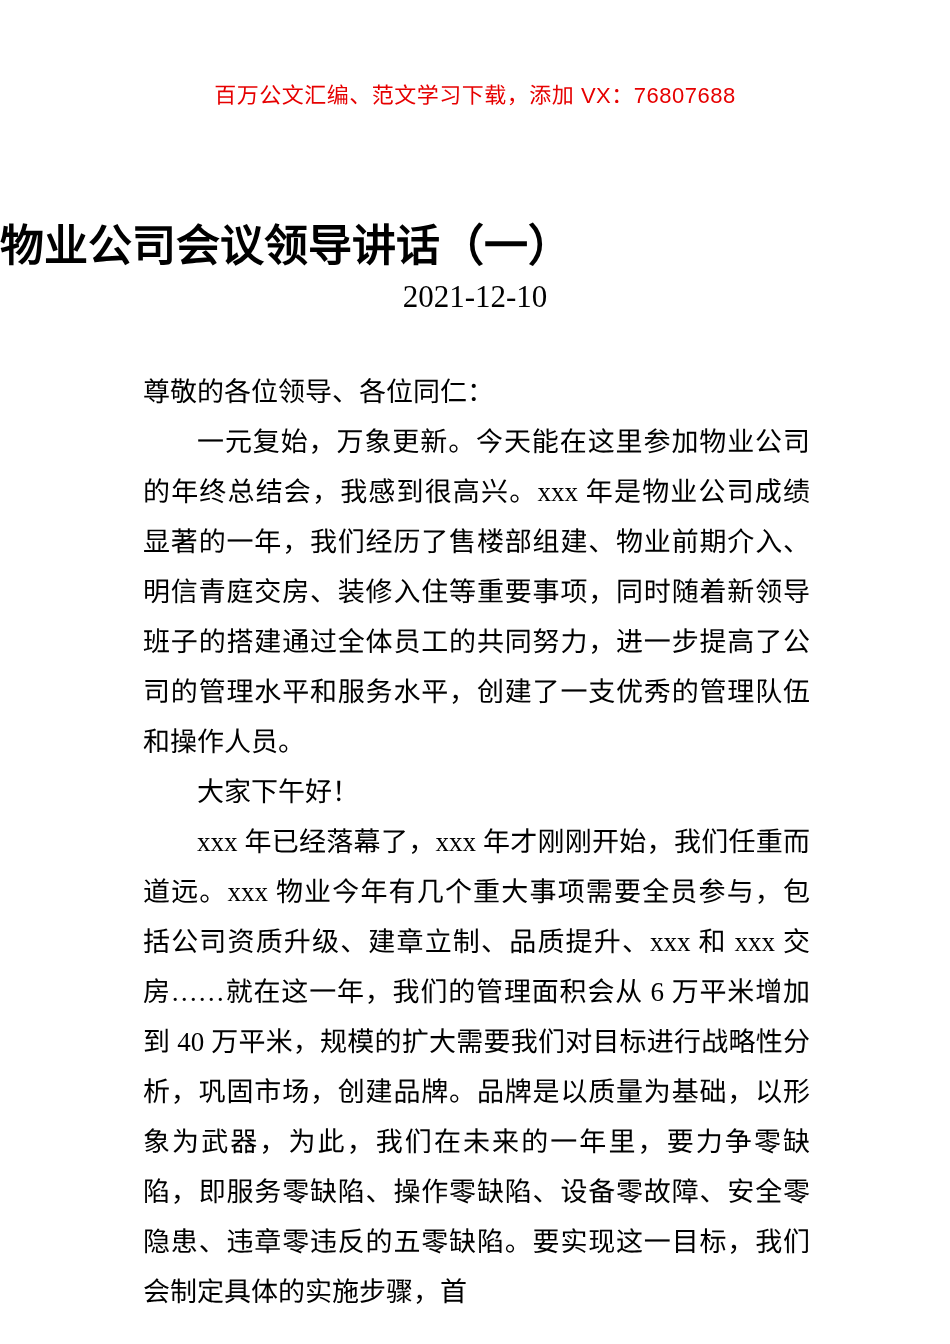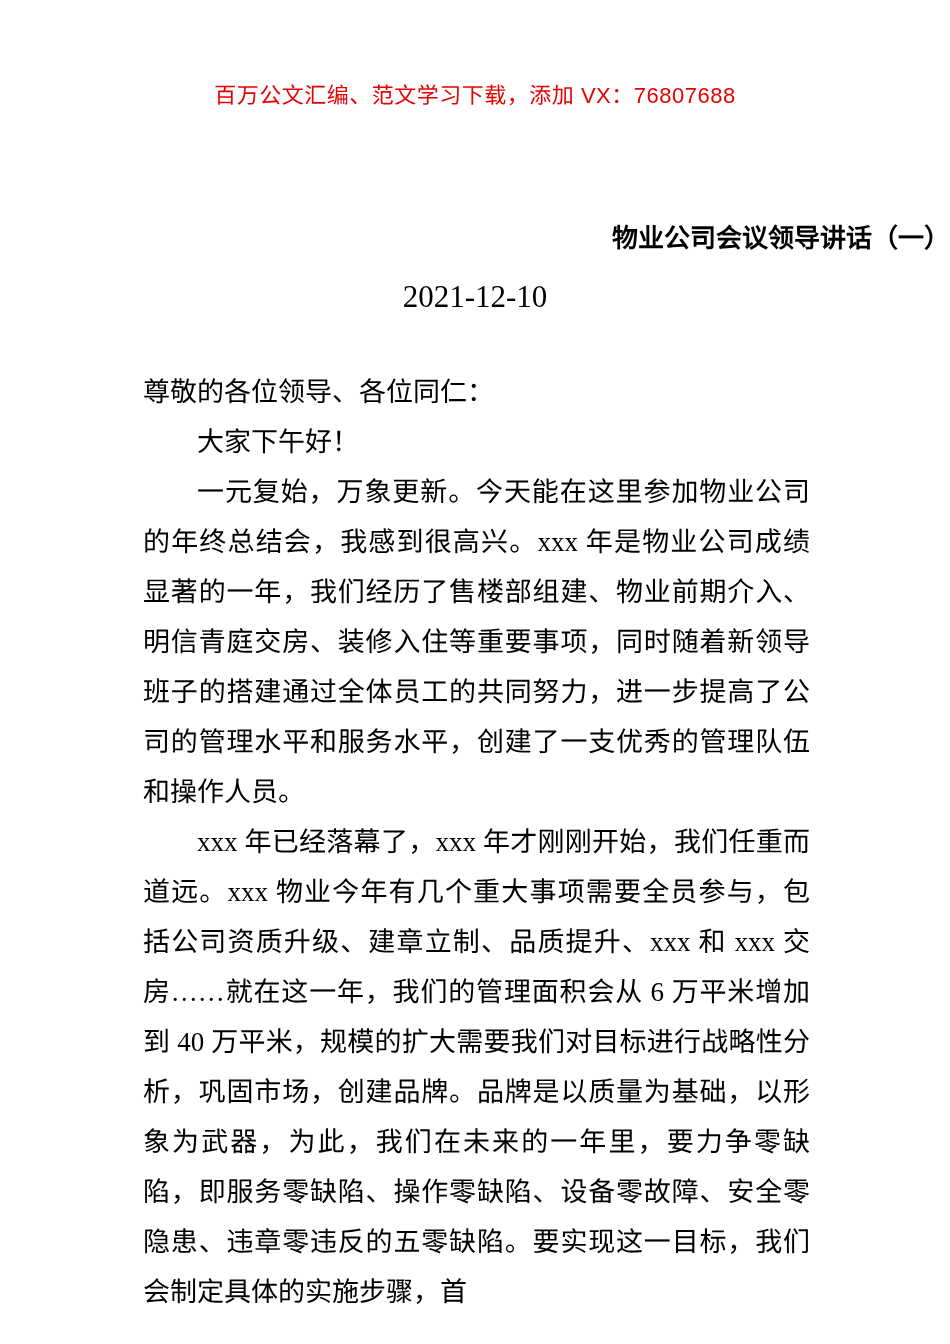--- a/index.html
+++ b/index.html
@@ -27,26 +27,26 @@
     font-family: "Liberation Sans", sans-serif;
     letter-spacing: 0.5px;
   }
 
   
   .title {
     position: absolute;
     top: 224px;
     left: 0;
     right: 0;
-    text-align: right;
-    font-size: 26px;
+    text-align: left;
+    font-size: 44px;
     line-height: 1.15;
     font-weight: 700;
     color: #000000;
-    font-family: Liberation Serif, serif;
+    font-family: Liberation Mono, monospace;
   }
 
   
   .date {
     position: absolute;
     top: 280px;
     left: 0;
     right: 0;
     text-align: center;
     font-size: 31px;
@@ -77,18 +77,18 @@
 <div class="page">
 
   <div class="promo" style="color: rgb(230, 0, 0);">百万公文汇编、范文学习下载，添加 VX：76807688</div>
 
   <h1 class="title">物业公司会议领导讲话（一）</h1>
 
   <div class="date">2021-12-10</div>
 
   <div class="body-text">
       <p class="">尊敬的各位领导、各位同仁：</p>
+      <p class="indent">一元复始，万象更新。今天能在这里参加物业公司的年终总结会，我感到很高兴。xxx 年是物业公司成绩显著的一年，我们经历了售楼部组建、物业前期介入、明信青庭交房、装修入住等重要事项，同时随着新领导班子的搭建通过全体员工的共同努力，进一步提高了公司的管理水平和服务水平，创建了一支优秀的管理队伍和操作人员。</p>
       <p class="indent">大家下午好！</p>
-      <p class="indent">一元复始，万象更新。今天能在这里参加物业公司的年终总结会，我感到很高兴。xxx 年是物业公司成绩显著的一年，我们经历了售楼部组建、物业前期介入、明信青庭交房、装修入住等重要事项，同时随着新领导班子的搭建通过全体员工的共同努力，进一步提高了公司的管理水平和服务水平，创建了一支优秀的管理队伍和操作人员。</p>
       <p class="indent">xxx 年已经落幕了，xxx 年才刚刚开始，我们任重而道远。xxx 物业今年有几个重大事项需要全员参与，包括公司资质升级、建章立制、品质提升、xxx 和 xxx 交房……就在这一年，我们的管理面积会从 6 万平米增加到 40 万平米，规模的扩大需要我们对目标进行战略性分析，巩固市场，创建品牌。品牌是以质量为基础，以形象为武器，为此，我们在未来的一年里，要力争零缺陷，即服务零缺陷、操作零缺陷、设备零故障、安全零隐患、违章零违反的五零缺陷。要实现这一目标，我们会制定具体的实施步骤，首</p>
     </div>
 
 </div>
 
 </body></html>

